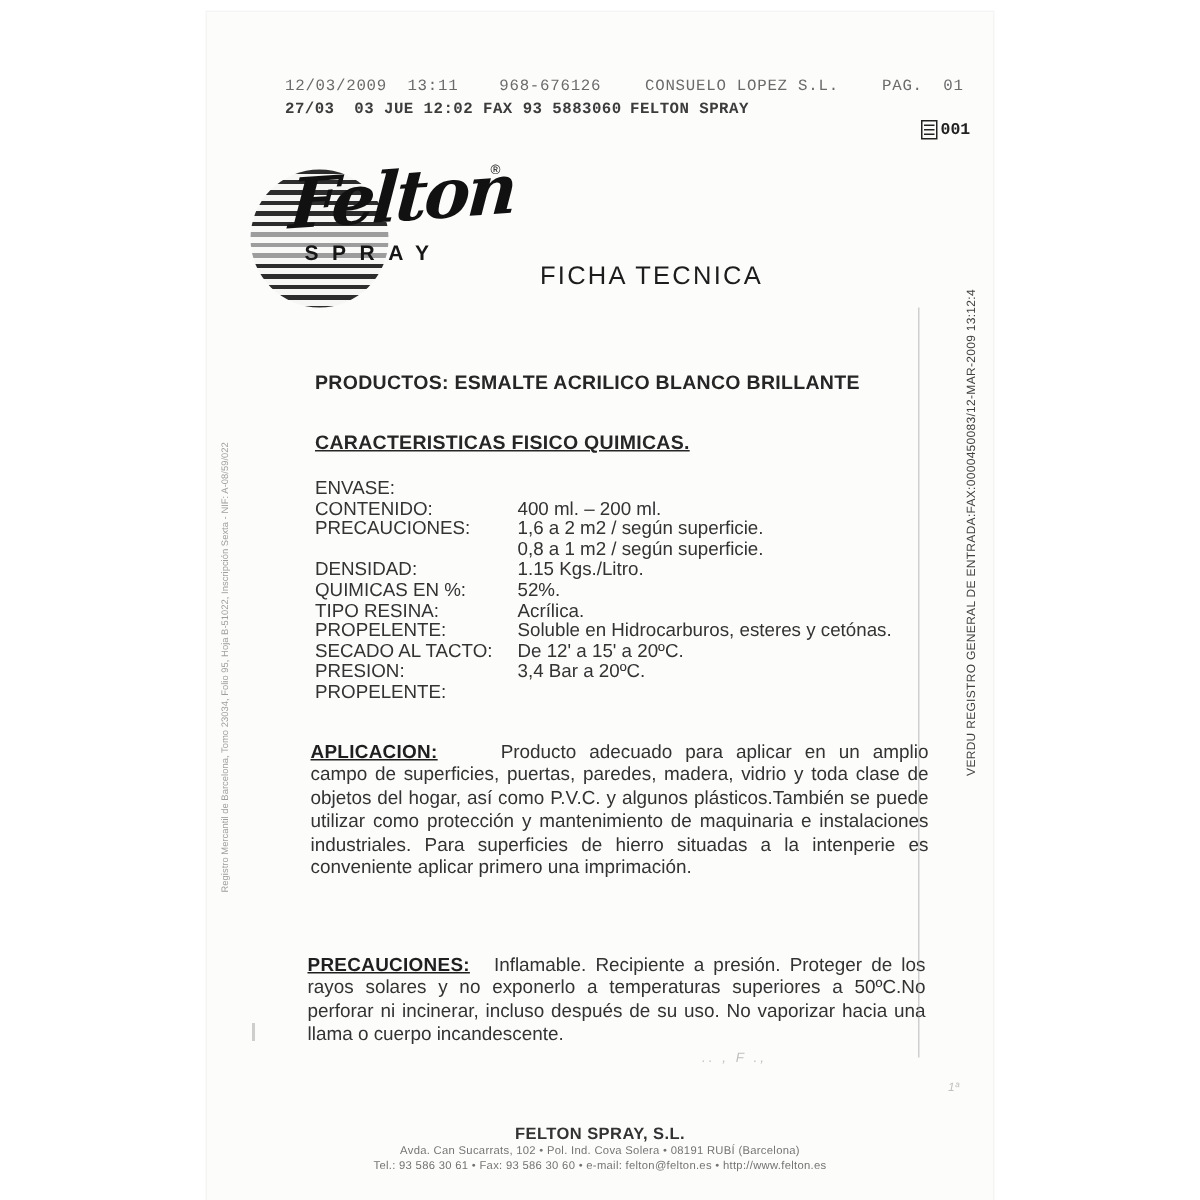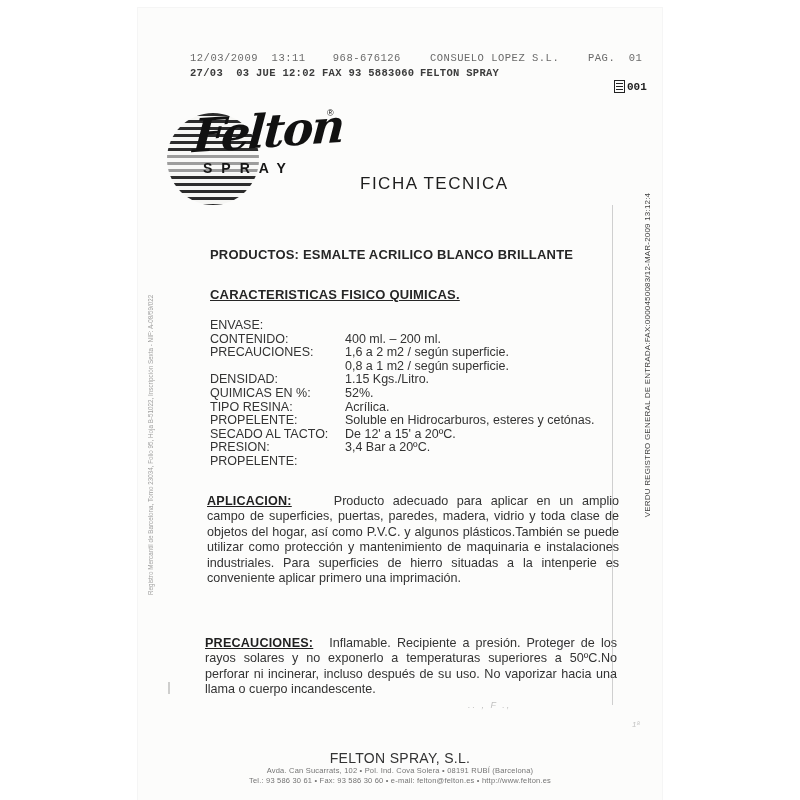--- a/index.html
+++ b/index.html
@@ -49,21 +49,21 @@
   .char-label{flex:0 0 135px;}
   .char-value{flex:1;}
   .para{position:absolute;width:412px;font-size:12.6px;line-height:15.4px;color:#333;text-align:justify;margin:0;}
   .p-apl{left:207px;top:494px;}
   .p-pre{left:205px;top:636px;}
   .para b{color:#1f1f1f;text-decoration:underline;letter-spacing:.2px;}
   .gap-lg{display:inline-block;width:42px;}
   .gap-sm{display:inline-block;width:16px;}
   
   .footer{position:absolute;left:180px;top:750px;width:440px;text-align:center;color:#4a4a4a;}
-  .ft-co{font-size:14px;font-weight:normal;color:#333;letter-spacing:.3px;}
+  .ft-co{font-size:11px;font-weight:bold;color:#333;letter-spacing:.3px;}
   .ft-ln{font-size:7.5px;color:#5b5b5b;line-height:9.5px;letter-spacing:.2px;opacity:.85;}
   
   .v-right{
     position:absolute;left:648px;top:355px;width:330px;height:10px;
     transform:translate(-50%,-50%) rotate(-90deg);
     font-size:8px;color:#3f3f3f;white-space:nowrap;text-align:center;letter-spacing:.2px;
   }
   .v-left{
     position:absolute;left:151px;top:445px;width:300px;height:8px;
     transform:translate(-50%,-50%) rotate(-90deg);

